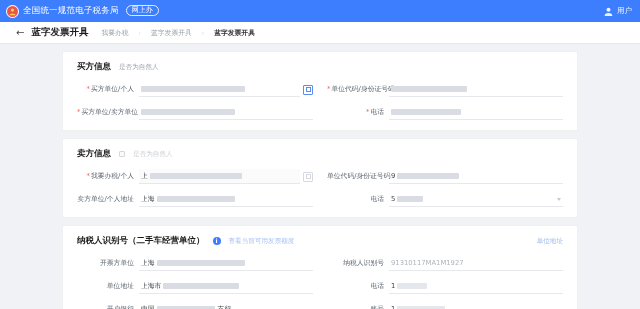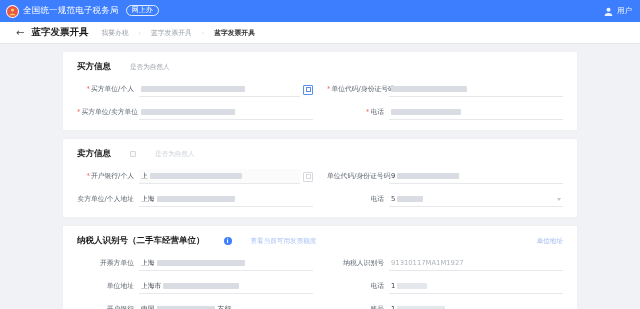--- a/index.html
+++ b/index.html
@@ -77,21 +77,21 @@
     overflow: hidden;
   }
   .card {
     background: #ffffff;
     margin: 0 62px 7px 62px;
     border-radius: 2px;
     padding: 9px 14px 10px 14px;
     border: 1px solid #f0f0f0;
   }
 
-  .sec-head { display: flex; align-items: center; gap: 19px; margin-bottom: 9px; }
+  .sec-head { display: flex; align-items: center; gap: 8px; margin-bottom: 9px; }
   .sec-title { font-size: 8.5px; font-weight: bold; color: #1c1c1c; white-space: nowrap; }
   .sec-note { font-size: 6.6px; color: #9aa0a8; white-space: nowrap; }
   .sec-note.faint { color: #c9ced4; }
   .sec-check {
     width: 6px; height: 6px; border: 1px solid #d4d8dd;
     border-radius: 1px; background: #fafafa; flex: 0 0 auto;
   }
   .info-ic {
     width: 8px; height: 8px; border-radius: 50%;
     background: #3d7eff; color: #fff; font-size: 6px;
@@ -228,21 +228,21 @@
 
   <div class="card">
     <div class="sec-head">
       <span class="sec-title">卖方信息</span>
       <span class="sec-check"></span>
       <span class="sec-note faint">是否为自然人</span>
     </div>
 
     <div class="row">
       <div class="field left">
-        <span class="lab"><span class="req">*</span><span>开户银行/个人</span></span>
+        <span class="lab"><span class="req">*</span><span>我要办税/个人</span></span>
         <span class="ctrl disabled">
           <span class="txt">上</span>
           <span class="mask" style="width:92px;margin-left:2px"></span>
         </span>
         <span class="pickbtn grey">
             <i></i>
           </span>
       </div>
       <div class="field">
         <span class="lab">单位代码/身份证号码</span>

